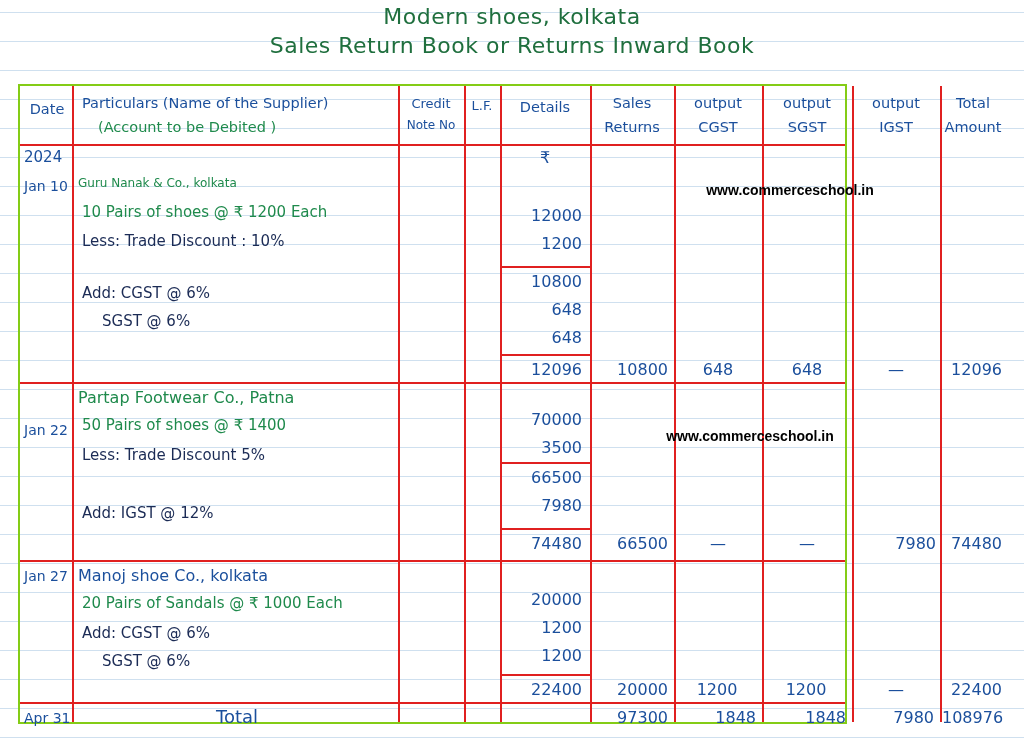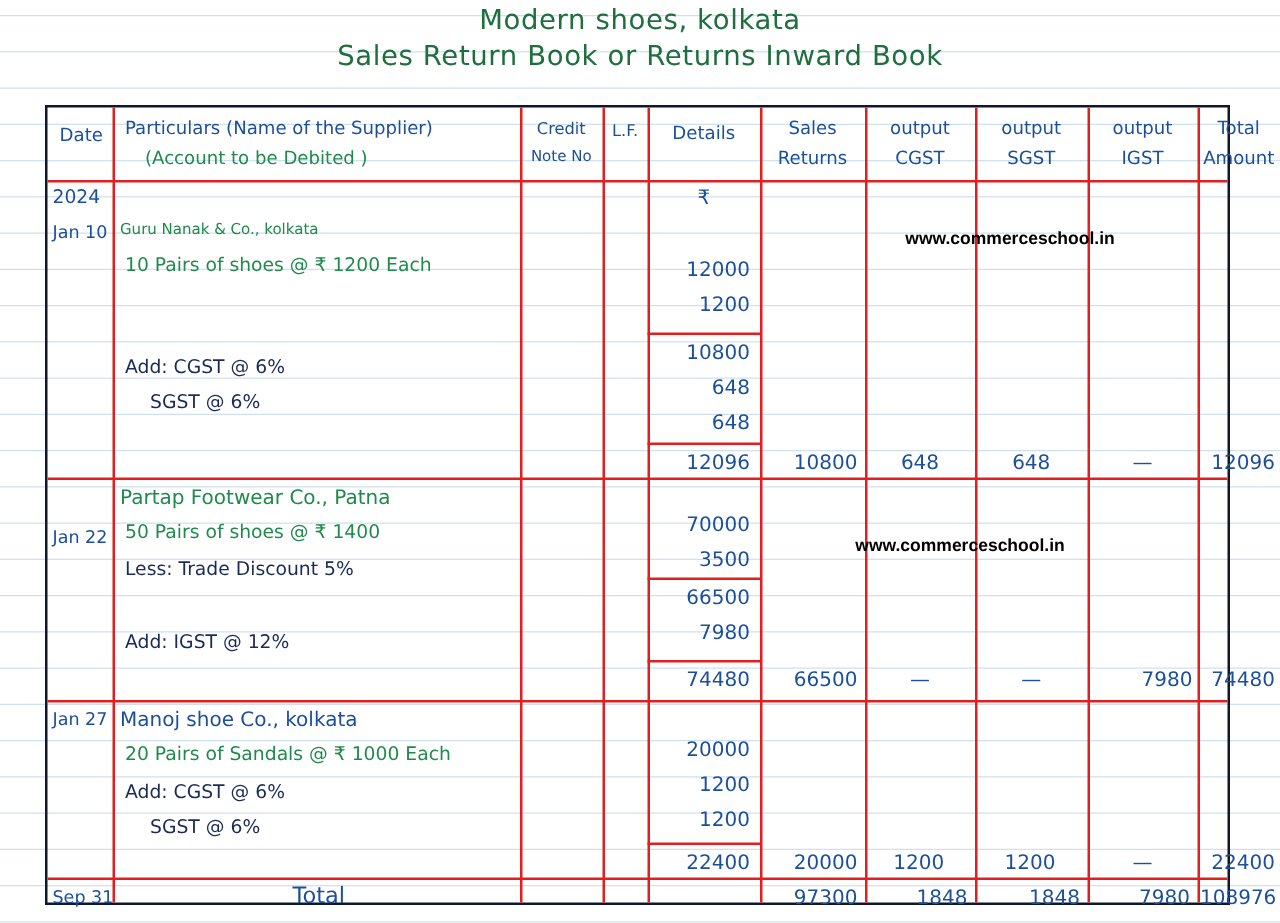--- a/index.html
+++ b/index.html
@@ -20,22 +20,22 @@
   .title{
     position:absolute;width:100%;text-align:center;
     color:#1f6f3e;font-size:22px;letter-spacing:.5px;
     font-family:"DejaVu Sans", sans-serif;
   }
   .title.t1{top:4px;}
   .title.t2{top:33px;}
 
   
   .tbl{
-    position:absolute;left:36px;top:84px;width:948px;height:640px;
-    border:2px solid #0f172a;
+    position:absolute;left:18px;top:84px;width:829px;height:640px;
+    border:2px solid #84cc16;
     box-sizing:border-box;
   }
   .vline{position:absolute;top:0;bottom:0;width:2px;background:#e02020;}
   .hline{position:absolute;left:0;right:0;height:2px;background:#e02020;}
   .seg{position:absolute;height:2px;background:#e02020;}
 
   .cell{position:absolute;box-sizing:border-box;}
   .hdr{
     color:#1b4f9c;font-size:14.5px;line-height:1.25;
     text-align:center;
@@ -140,20 +140,21 @@
     <div class="cell hdr" style="left:922px;top:32px;width:62px;">Amount</div>
 
     <div class="cell blue ctr" style="left:482px;top:62px;width:86px;font-size:16px;">₹</div>
 
     <div class="cell blue" style="left:4px;top:62px;width:48px;font-size:15px;">2024</div>
 
     <div class="cell blue" style="left:4px;top:92px;width:50px;font-size:14px;">Jan 10</div>
 
     <div class="cell green" style="left:58px;top:90px;width:318px;font-size:12px;">Guru Nanak &amp; Co., kolkata</div>
     <div class="cell green" style="left:62px;top:117px;width:318px;font-size:15px;">10 Pairs of shoes @ ₹ 1200 Each</div>
+    <div class="cell ink" style="left:62px;top:146px;width:318px;font-size:15px;">Less: Trade Discount : 10%</div>
     <div class="cell ink" style="left:62px;top:198px;width:318px;font-size:15px;">Add:  CGST @ 6%</div>
     <div class="cell ink" style="left:82px;top:226px;width:318px;font-size:15px;">SGST  @ 6%</div>
 
     <div class="cell num" style="left:482px;top:120px;width:80px;">12000</div>
     <div class="cell num" style="left:482px;top:148px;width:80px;">1200</div>
     <div class="cell num" style="left:482px;top:186px;width:80px;">10800</div>
     <div class="cell num" style="left:482px;top:214px;width:80px;">648</div>
     <div class="cell num" style="left:482px;top:242px;width:80px;">648</div>
     <div class="cell num" style="left:482px;top:274px;width:80px;">12096</div>
 
@@ -197,21 +198,21 @@
     <div class="cell num" style="left:482px;top:532px;width:80px;">1200</div>
     <div class="cell num" style="left:482px;top:560px;width:80px;">1200</div>
     <div class="cell num" style="left:482px;top:594px;width:80px;">22400</div>
 
     <div class="cell num" style="left:572px;top:594px;width:76px;">20000</div>
     <div class="cell num ctr" style="left:656px;top:594px;width:82px;">1200</div>
     <div class="cell num ctr" style="left:744px;top:594px;width:84px;">1200</div>
     <div class="cell num ctr" style="left:834px;top:594px;width:84px;">—</div>
     <div class="cell num" style="left:922px;top:594px;width:60px;">22400</div>
 
-    <div class="cell blue" style="left:4px;top:624px;width:50px;font-size:14px;">Sep 31</div>
+    <div class="cell blue" style="left:4px;top:624px;width:50px;font-size:14px;">Apr 31</div>
     <div class="cell blue ctr" style="left:58px;top:620px;width:318px;font-size:18px;">Total</div>
 
     <div class="cell num" style="left:572px;top:622px;width:76px;">97300</div>
     <div class="cell num" style="left:656px;top:622px;width:80px;">1848</div>
     <div class="cell num" style="left:744px;top:622px;width:82px;">1848</div>
     <div class="cell num" style="left:834px;top:622px;width:80px;">7980</div>
     <div class="cell num" style="left:922px;top:622px;width:60px;">108976</div>
 
   </div>
 </div>

